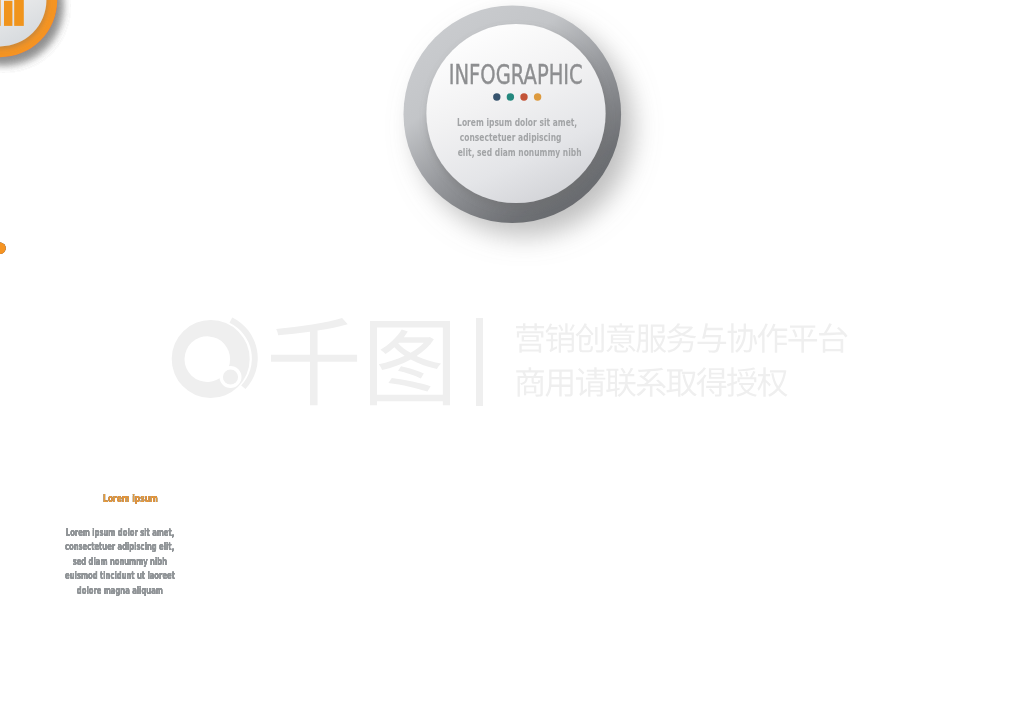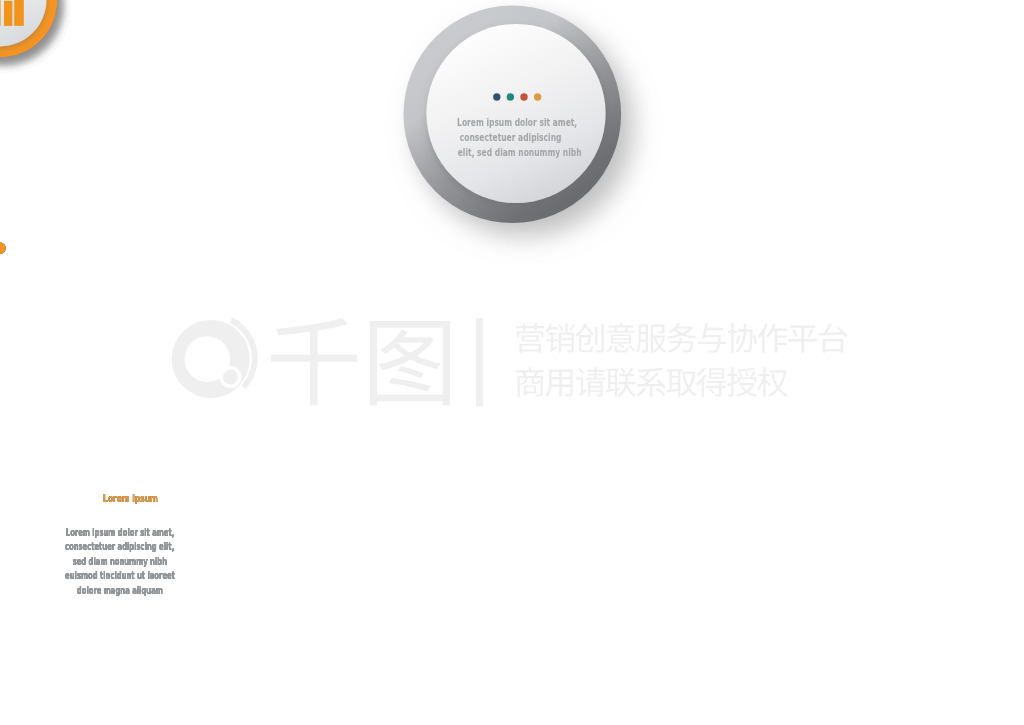--- a/index.html
+++ b/index.html
@@ -192,20 +192,21 @@
             <rect x="-8.3" y="-8.1" width="8.9" height="34" fill="#f0941c"></rect>
             <rect x="4" y="0.8" width="8.4" height="25.1" fill="#f0941c"></rect>
             <rect x="14.2" y="-15.1" width="9.6" height="41" fill="#f0941c"></rect>
             <path d="M -22.8 -12.7 L 6.4 -24.2 L 8.6 -18.9 L 19.5 -23.6" fill="none" stroke="#f0941c" stroke-width="1.9" stroke-linejoin="miter" stroke-linecap="butt"></path>
             <path d="M 15.5 -26.8 L 21.8 -24.6 L 17.1 -20.2 Z" fill="#f0941c"></path>
           </g>
         </g>
       </g>
 </svg>
 
+<div class="txt hubtitle"><span class="cond">INFOGRAPHIC</span></div>
 <div class="txt hubbody" id="hubbody">
       <div><span class="cond">Lorem ipsum dolor sit amet,</span></div>
       <div><span class="cond">consectetuer adipiscing</span></div>
       <div><span class="cond">elit, sed diam nonummy nibh</span></div>
     </div>
 <div id="labels">
       <div class="txt itemtitle" style="top: 490.5px; color: rgb(74, 111, 146);"><span class="cond">Lorem ipsum</span></div>
       <div class="txt itembody" style="top: 525.5px;">
         <div><span class="cond">Lorem ipsum dolor sit amet,</span></div>
         <div><span class="cond">consectetuer adipiscing elit,</span></div>

